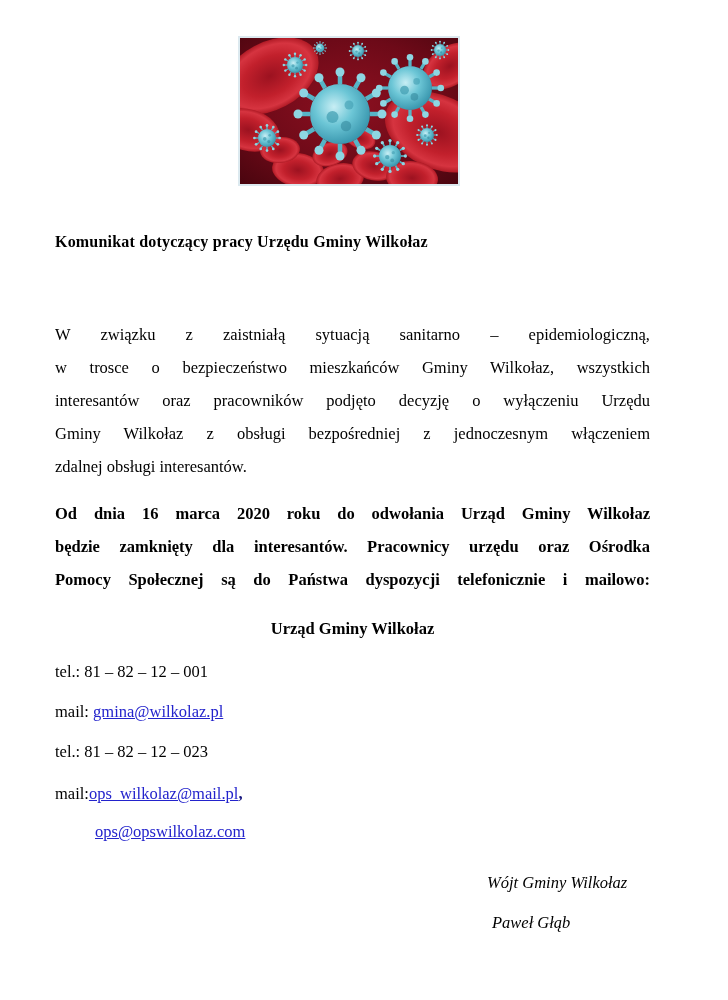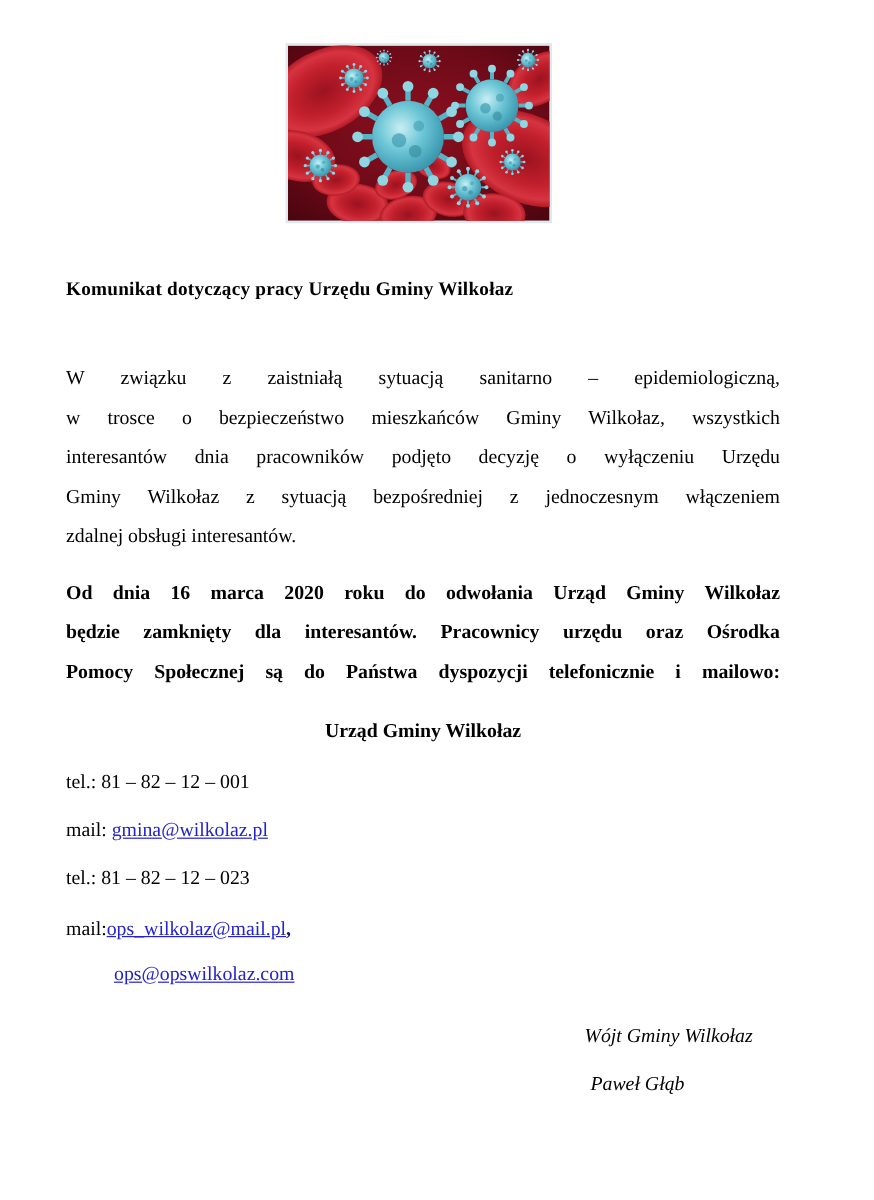--- a/index.html
+++ b/index.html
@@ -29,21 +29,21 @@
   }
 
   .para{font-size:16.5px;}
   .jline{
     line-height:33px;height:33px;
     text-align:justify;
     text-align-last:justify;
     white-space:normal;
   }
   .jline.last{text-align-last:left;}
-  .para1{margin-top:46px;}
+  .para1{margin-top:66px;}
   .para2{margin-top:14px;font-weight:bold;}
 
   .sec-head{
     margin-top:16px;
     text-align:center;
     font-weight:bold;
     font-size:16.5px;
     line-height:33px;
   }
 
@@ -160,22 +160,22 @@
       <use href="#vir" transform="translate(170,50) scale(1.1)"></use>
       <use href="#vir" transform="translate(100,76) scale(1.5)"></use>
     </svg>
   </div>
 
   <div class="title">Komunikat dotyczący pracy Urzędu Gminy Wilkołaz</div>
 
   <div class="para para1">
     <div class="jline">W związku z zaistniałą sytuacją sanitarno – epidemiologiczną,</div>
     <div class="jline">w trosce o bezpieczeństwo mieszkańców Gminy Wilkołaz, wszystkich</div>
-    <div class="jline">interesantów dnia pracowników podjęto decyzję o wyłączeniu Urzędu</div>
-    <div class="jline">Gminy Wilkołaz z sytuacją bezpośredniej z jednoczesnym włączeniem</div>
+    <div class="jline">interesantów oraz pracowników podjęto decyzję o wyłączeniu Urzędu</div>
+    <div class="jline">Gminy Wilkołaz z obsługi bezpośredniej z jednoczesnym włączeniem</div>
     <div class="jline last">zdalnej obsługi interesantów.</div>
   </div>
 
   <div class="para para2">
     <div class="jline">Od dnia 16 marca 2020 roku do odwołania Urząd Gminy Wilkołaz</div>
     <div class="jline">będzie zamknięty dla interesantów. Pracownicy urzędu oraz Ośrodka</div>
     <div class="jline">Pomocy Społecznej są do Państwa dyspozycji telefonicznie i mailowo:</div>
   </div>
 
   <div class="sec-head">Urząd Gminy Wilkołaz</div>

